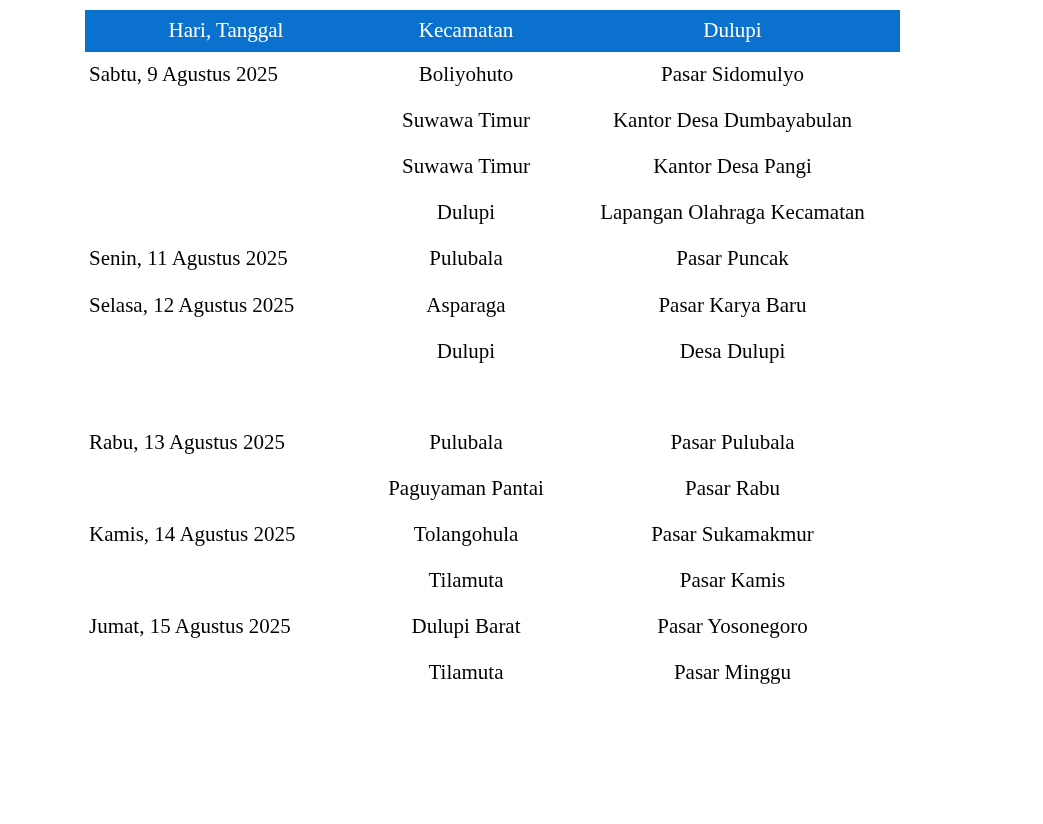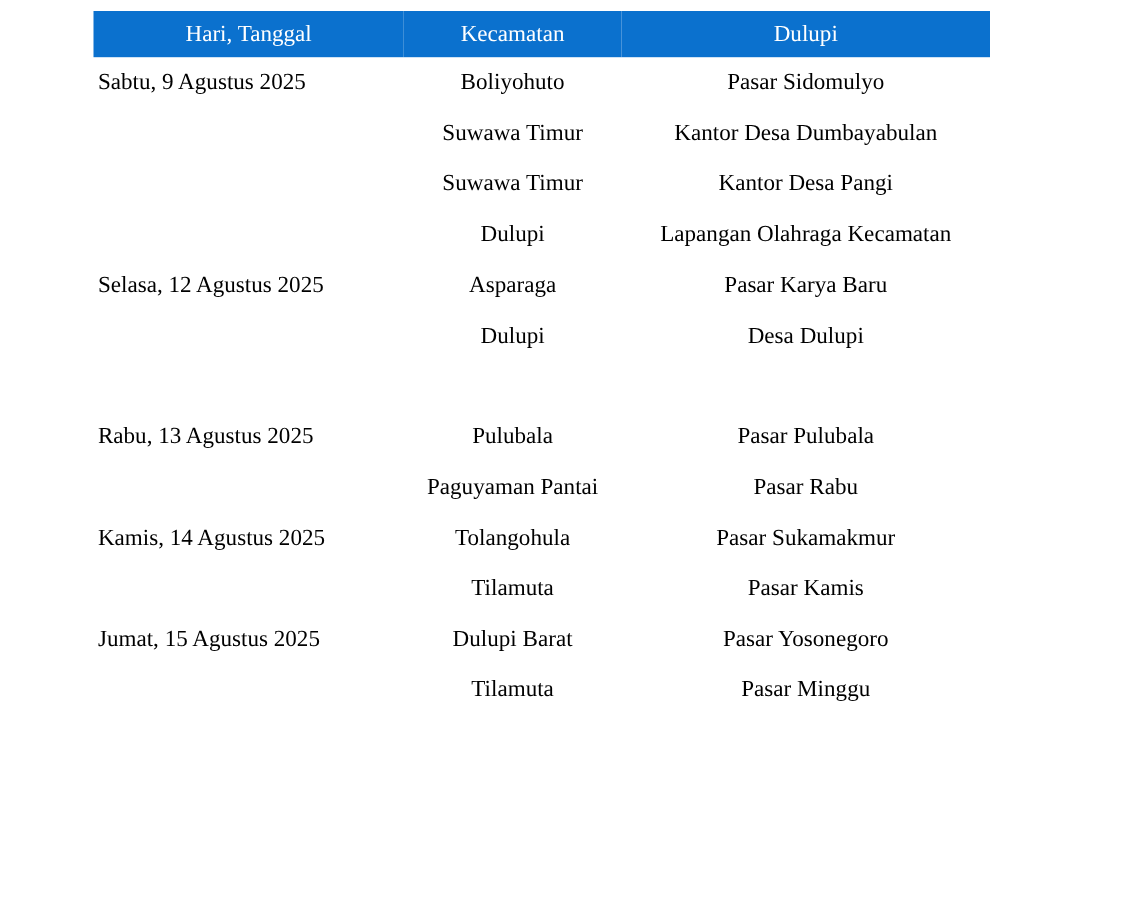--- a/index.html
+++ b/index.html
@@ -93,20 +93,25 @@
           <td class="date"></td>
           <td class="kec">Suwawa Timur</td>
           <td class="lok">Kantor Desa Pangi</td>
         </tr>
         <tr>
           <td class="date"></td>
           <td class="kec">Dulupi</td>
           <td class="lok">Lapangan Olahraga Kecamatan</td>
         </tr>
         <tr>
+          <td class="date">Senin, 11 Agustus 2025</td>
+          <td class="kec">Pulubala</td>
+          <td class="lok">Pasar Puncak</td>
+        </tr>
+        <tr>
           <td class="date">Selasa, 12 Agustus 2025</td>
           <td class="kec">Asparaga</td>
           <td class="lok">Pasar Karya Baru</td>
         </tr>
         <tr>
           <td class="date"></td>
           <td class="kec">Dulupi</td>
           <td class="lok">Desa Dulupi</td>
         </tr>
         <tr class="spacer">

